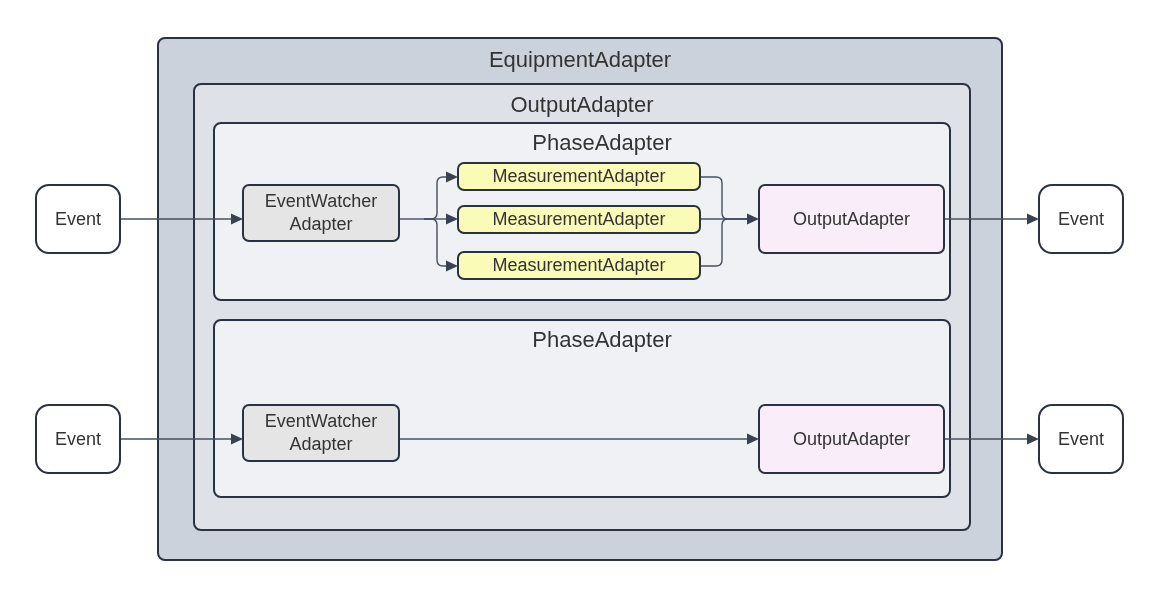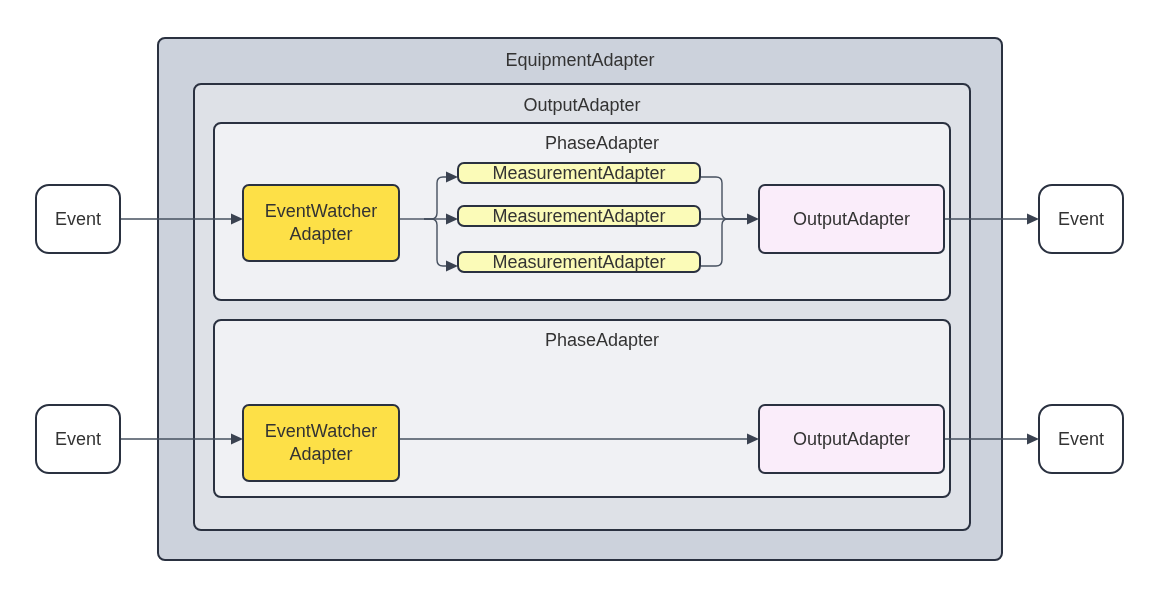--- a/index.html
+++ b/index.html
@@ -22,21 +22,21 @@
     box-sizing: border-box;
     border: 2px solid #2a3140;
     border-radius: 8px;
   }
   .container > .container-label {
     position: absolute;
     left: 0;
     right: 0;
     text-align: center;
     color: #333333;
-    font-size: 18px;
+    font-size: 22px;
     line-height: 22px;
     white-space: nowrap;
   }
   #equipment-adapter {
     left: 157px;
     top: 37px;
     width: 846px;
     height: 524px;
     background: #ccd2dc;
   }
@@ -84,28 +84,28 @@
     white-space: pre-line;
     z-index: 4;
   }
   .node-event {
     background: #ffffff;
     width: 86px;
     height: 70px;
     border-radius: 14px;
   }
   .node-eventwatcher {
-    background: #fde047;
+    background: #e5e5e5;
     width: 158px;
-    height: 78px;
+    height: 58px;
   }
   .node-measurement {
     background: #fbfbb8;
     width: 244px;
-    height: 22px;
+    height: 29px;
     border-radius: 7px;
   }
   .node-output {
     background: #faedfa;
     width: 187px;
     height: 70px;
   }
 
   
   #event-in-1      { left: 35px;  top: 184px; }

